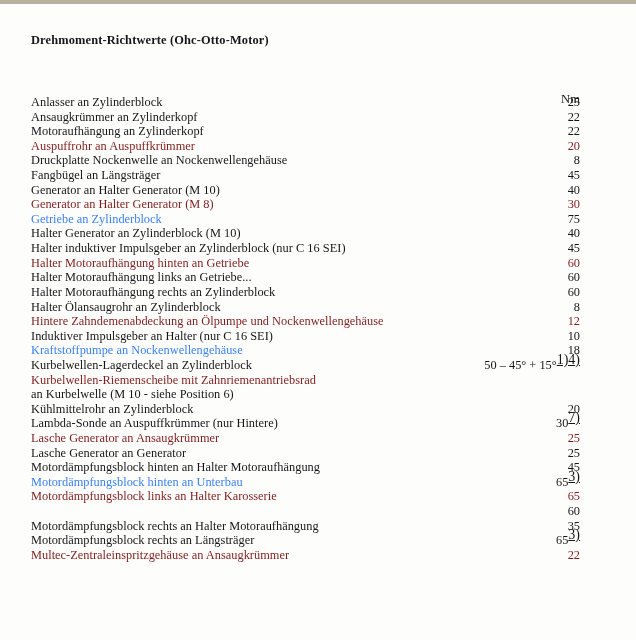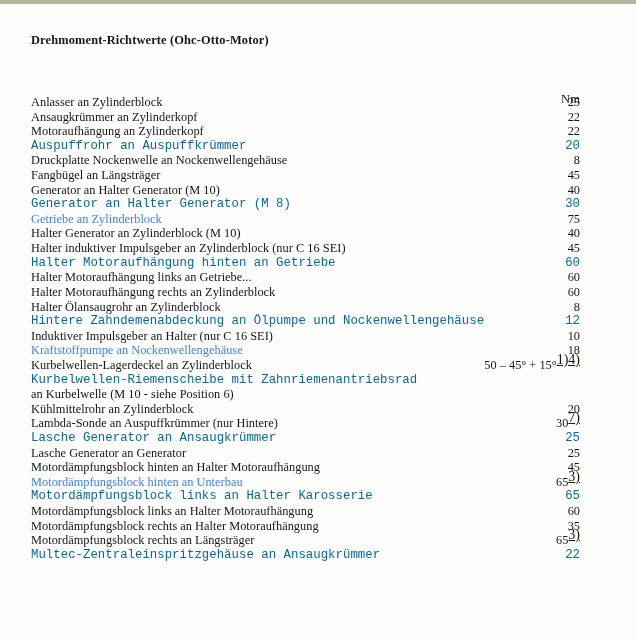--- a/index.html
+++ b/index.html
@@ -85,22 +85,21 @@
     vertical-align: super;
     line-height: 0;
     text-decoration: underline;
   }
   .row.continuation .row-label {
     left: 31px;
   }
   
   .row:nth-child(4n) .row-label,
   .row:nth-child(4n) .row-value {
-    color: #0369a1;
-    font-family: Liberation Mono, monospace;
+    color: #7f1d1d;
   }
   .row:nth-child(9n) .row-label {
     color: #3b82f6;
   }
 </style>
 </head>
 <body>
 
 <div id="scan-top-band"></div>
 
@@ -217,21 +216,20 @@
       </div>
       <div class="row">
         <div class="row-label">Motordämpfungsblock hinten an Unterbau</div>
         <div class="row-value">65<sup>3)</sup></div>
       </div>
       <div class="row">
         <div class="row-label">Motordämpfungsblock links an Halter Karosserie</div>
         <div class="row-value">65</div>
       </div>
       <div class="row">
-        <div class="row-label">Motordämpfungsblock links an Halter Motoraufhängung</div>
         <div class="row-value">60</div>
       </div>
       <div class="row">
         <div class="row-label">Motordämpfungsblock rechts an Halter Motoraufhängung</div>
         <div class="row-value">35</div>
       </div>
       <div class="row">
         <div class="row-label">Motordämpfungsblock rechts an Längsträger</div>
         <div class="row-value">65<sup>3)</sup></div>
       </div>

